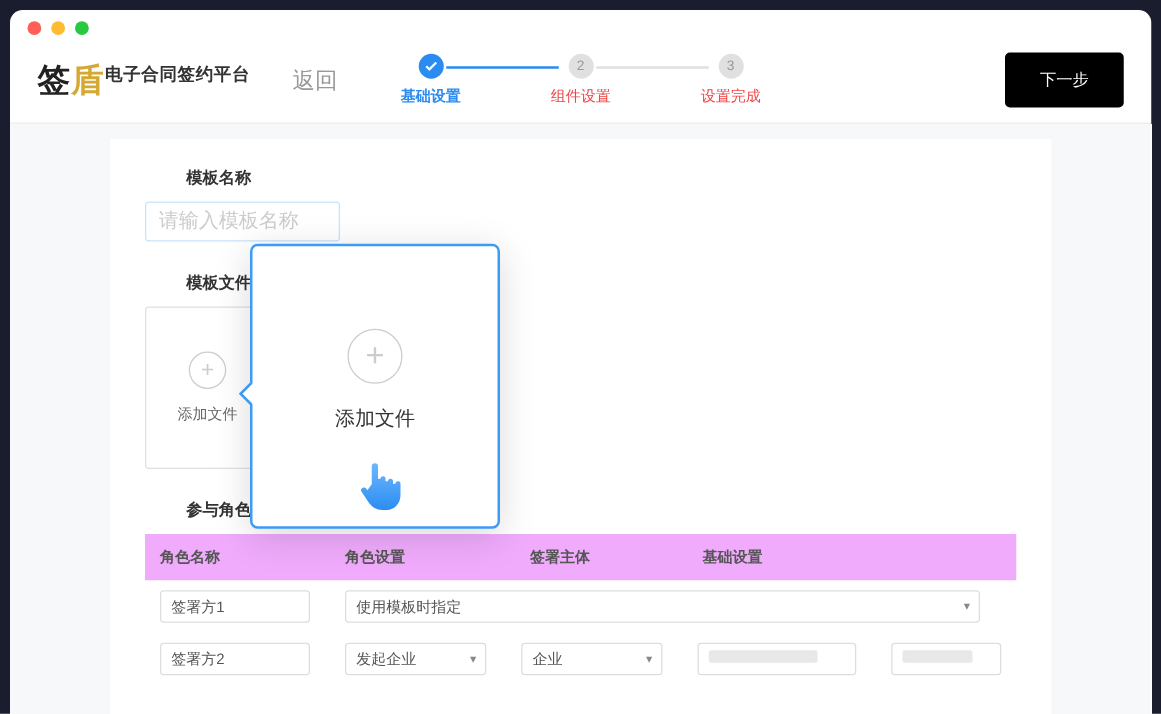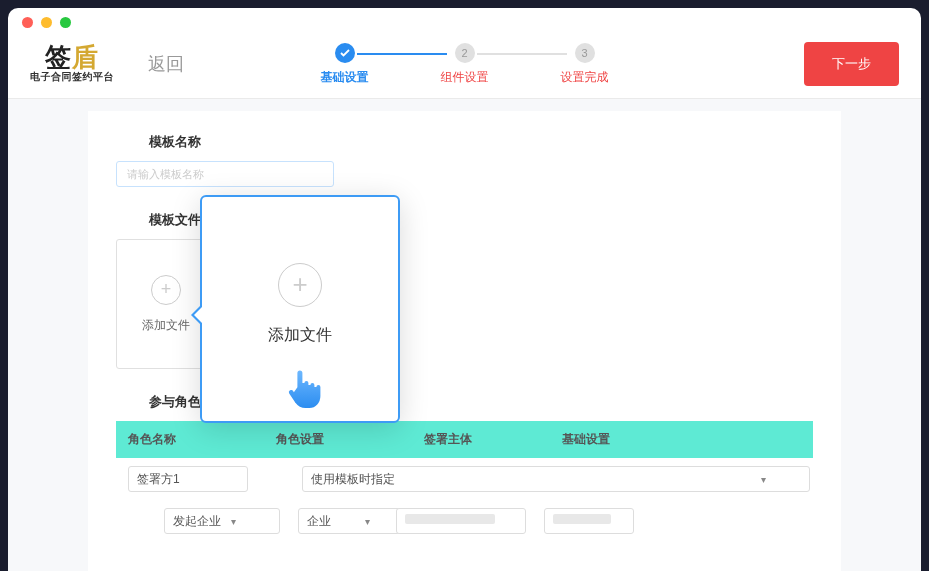--- a/index.html
+++ b/index.html
@@ -40,37 +40,37 @@
     .tl-green { background: #28c840; }
 
     .header {
       display: flex;
       align-items: center;
       padding: 6px 22px 12px 22px;
       border-bottom: 1px solid #eaeaea;
     }
     .logo-block {
       display: flex;
-      flex-direction: column;
-      align-items: center;
+      flex-direction: row;
+      align-items: flex-start;
       margin-right: 34px;
     }
     .logo-text {
       font-size: 26px;
       font-weight: 700;
       color: #222;
       letter-spacing: 1px;
       line-height: 1;
     }
     .logo-text .accent {
       color: #d4a831;
       display: inline-block;
     }
     .logo-sub {
-      font-size: 10px;
+      font-size: 14px;
       color: #333;
       font-weight: 600;
       letter-spacing: 0.5px;
     }
     .back-link {
       font-size: 18px;
       color: #999;
       margin-right: auto;
     }
 
@@ -122,21 +122,21 @@
       width: 90px;
       height: 2px;
       background: #e0e0e0;
       z-index: 1;
     }
     .step-line.active {
       background: #2a8cf0;
     }
 
     .next-btn {
-      background: #ef4444;
+      background: #000000;
       color: #fff;
       border: none;
       padding: 13px 28px;
       font-size: 13px;
       border-radius: 4px;
       cursor: pointer;
       margin-left: 29px;
     }
 
     .content {
@@ -172,25 +172,25 @@
       border-radius: 50%;
       border: 1px solid #aaa;
       display: inline-flex;
       align-items: center;
       justify-content: center;
       font-size: 9px;
       color: #aaa;
     }
 
     .text-input {
-      width: 218px;
+      width: 156px;
       padding: 6px 10px;
       border: 1px solid #c7e2fd;
       border-radius: 3px;
-      font-size: 11px;
+      font-size: 16px;
       color: #333;
       outline: none;
     }
     .text-input::placeholder { color: #ccc; }
 
     .section { margin-bottom: 24px; }
 
     .upload-box {
       width: 100px;
       height: 130px;
@@ -274,57 +274,56 @@
     .cursor-hand {
       position: absolute;
       bottom: 8px;
       left: 50%;
       transform: translateX(-40%);
     }
 
     
     .role-table-header {
       display: flex;
-      background: #5eead4;
+      background: #f0abfc;
       padding: 10px 12px;
       font-size: 12px;
       color: #555;
       font-weight: 600;
       gap: 18px;
     }
     .col-name { width: 130px; }
     .col-setting { width: 130px; }
     .col-subject { width: 120px; }
     .col-info { flex: 1; }
 
     .role-row {
       display: flex;
       align-items: center;
       padding: 8px 12px;
-      gap: 18px;
+      gap: 28px;
     }
     .role-input, .role-select {
       border: 1px solid #ddd;
       border-radius: 3px;
       padding: 5px 8px;
       font-size: 12px;
       color: #555;
       background: #fff;
     }
     .role-input { width: 120px; }
     .select-wrap {
       position: relative;
       display: inline-block;
     }
     .role-select {
       width: 100%;
       appearance: none;
       padding-right: 24px;
       cursor: pointer;
-      margin-left: 36px;
     }
     .select-wrap.wide { width: 508px; }
     .select-wrap.med { width: 116px; }
     .select-caret {
       position: absolute;
       right: 8px;
       top: 50%;
       transform: translateY(-50%);
       pointer-events: none;
       color: #888;
@@ -424,20 +423,21 @@
 
         <div class="role-row">
           <input class="role-input" value="签署方1" style="">
           <div class="select-wrap wide">
             <input class="role-select" readonly="" value="使用模板时指定" style="">
             <span class="select-caret">▾</span>
           </div>
         </div>
 
         <div class="role-row">
+          <input class="role-input" value="签署方2" style="">
           <div class="select-wrap med">
             <input class="role-select" readonly="" value="发起企业" style="">
             <span class="select-caret">▾</span>
           </div>
           <div class="select-wrap med">
             <input class="role-select" readonly="" value="企业" style="">
             <span class="select-caret">▾</span>
           </div>
           <div class="blurred-box">
               <div class="blur-text"></div>

